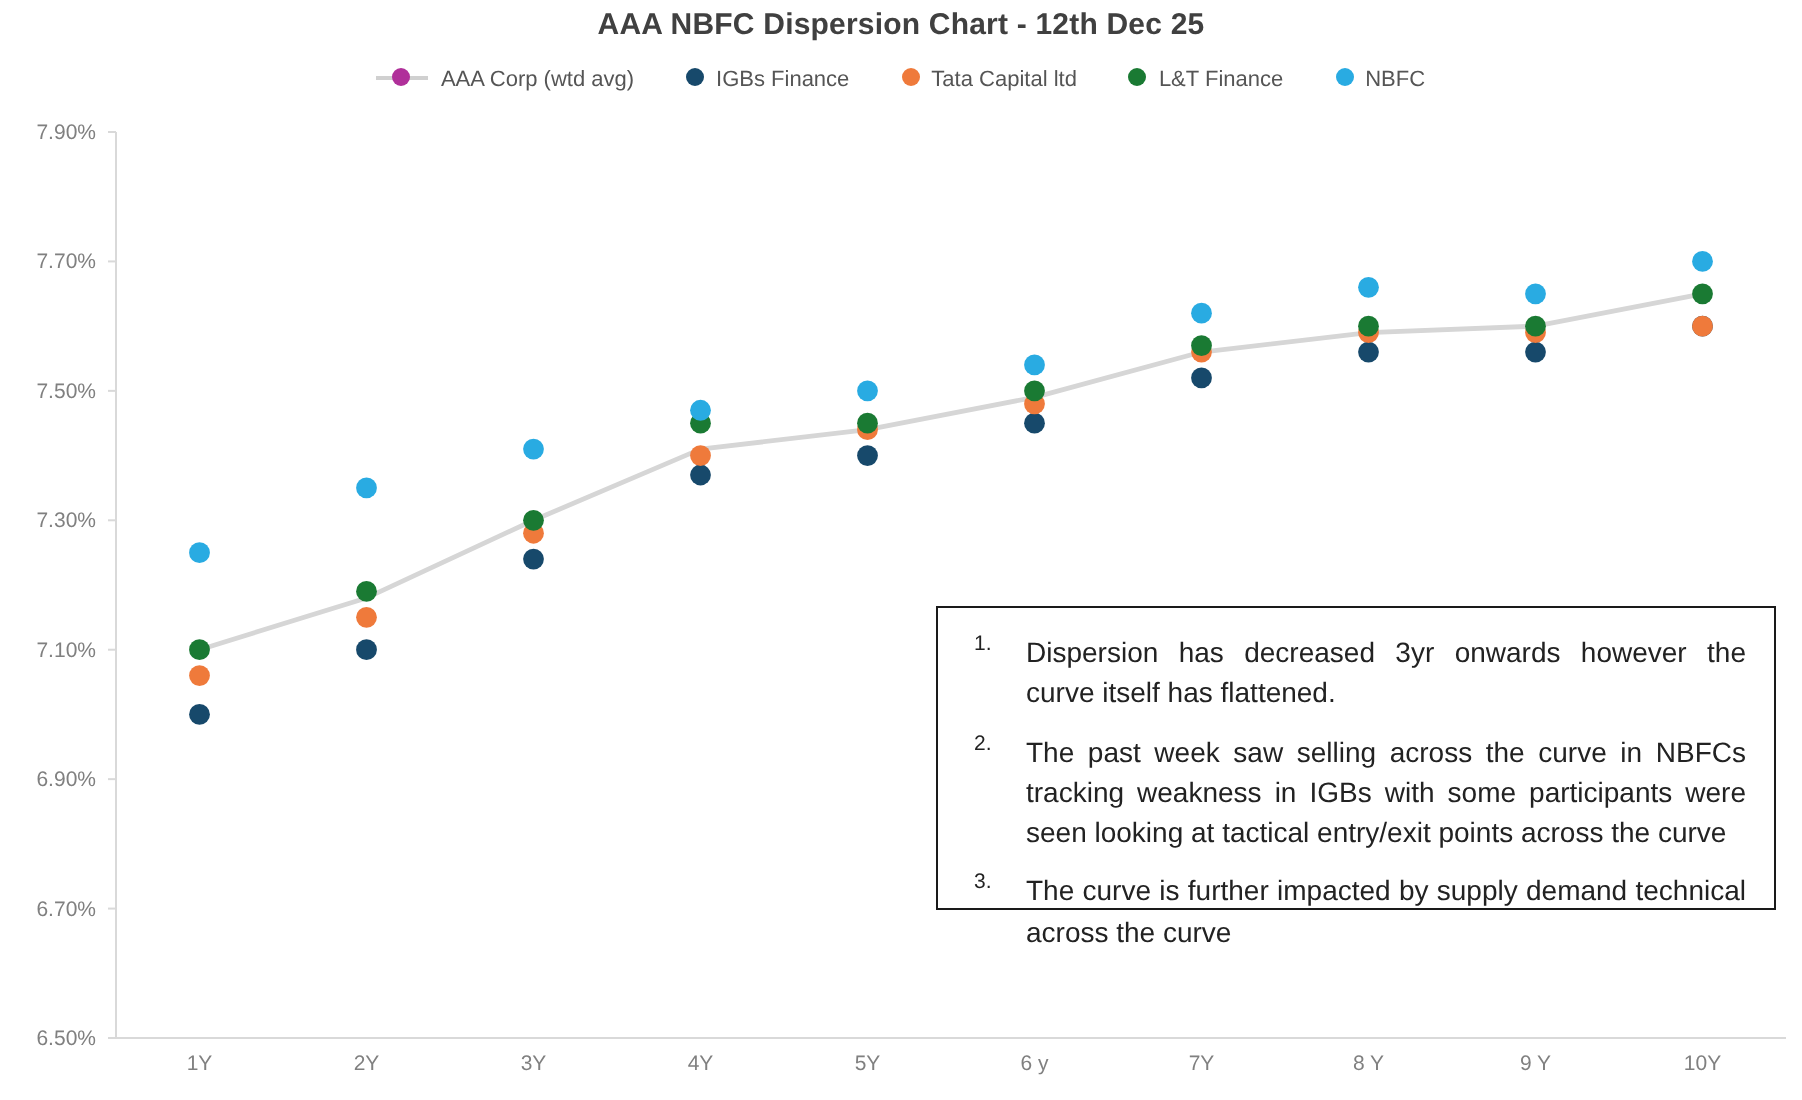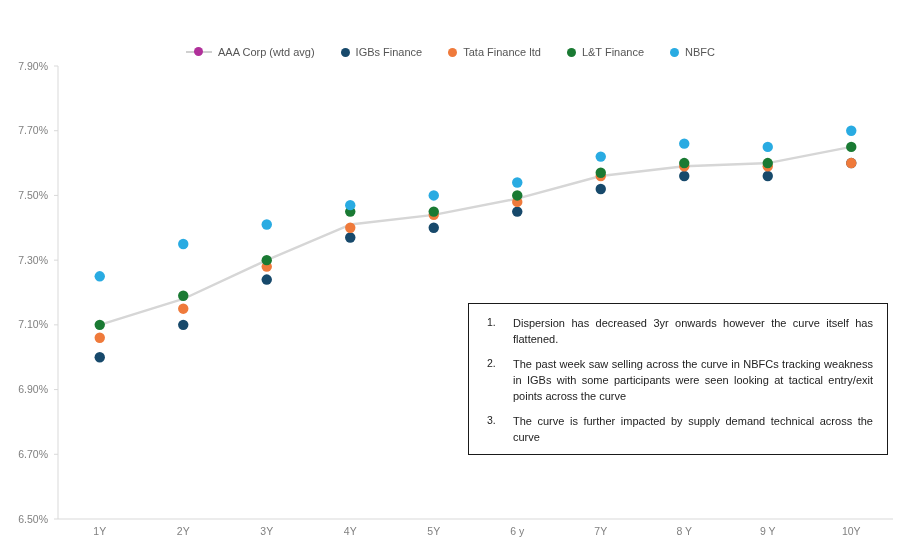--- a/index.html
+++ b/index.html
@@ -39,24 +39,22 @@
     width: 901px;
     display: flex;
     justify-content: center;
     align-items: center;
     gap: 26px;
     font-size: 11px;
     color: #555555;
   }
   .legend-item {
     display: flex;
-    align-items: center;
     gap: 6px;
     white-space: nowrap;
-    margin-top: 12px;
   }
   .legend-swatch {
     width: 9px;
     height: 9px;
     border-radius: 50%;
     display: inline-block;
     flex: 0 0 auto;
   }
   .legend-item.with-line .legend-swatch-wrap {
     position: relative;
@@ -112,47 +110,48 @@
   .note-num {
     width: 34px;
     flex: 0 0 34px;
     font-size: 10.5px;
     color: #222222;
     padding-left: 8px;
     box-sizing: border-box;
   }
   .note-text {
     flex: 1 1 auto;
-    font-size: 11px;
+    font-size: 14px;
     line-height: 1.45;
     color: #222222;
     text-align: justify;
   }
 </style>
 </head>
 <body>
 
 <div id="chart-root">
 
+  <div class="chart-title">AAA NBFC Dispersion Chart - 12th Dec 25</div>
 
   <div class="legend" id="legend">
       <div class="legend-item with-line">
         <span class="legend-swatch-wrap">
           <span class="legend-line"></span>
           <span class="legend-swatch" style="background: rgb(176, 48, 154);"></span>
         </span>
         <span class="legend-label">AAA Corp (wtd avg)</span>
       </div>
       <div class="legend-item">
         <span class="legend-swatch" style="background: rgb(23, 73, 107);"></span>
         <span class="legend-label">IGBs Finance</span>
       </div>
       <div class="legend-item">
         <span class="legend-swatch" style="background: rgb(239, 122, 59);"></span>
-        <span class="legend-label">Tata Finance ltd</span>
+        <span class="legend-label">Tata Capital ltd</span>
       </div>
       <div class="legend-item">
         <span class="legend-swatch" style="background: rgb(26, 122, 51);"></span>
         <span class="legend-label">L&amp;T Finance</span>
       </div>
       <div class="legend-item">
         <span class="legend-swatch" style="background: rgb(41, 171, 226);"></span>
         <span class="legend-label">NBFC</span>
       </div>
     </div>

